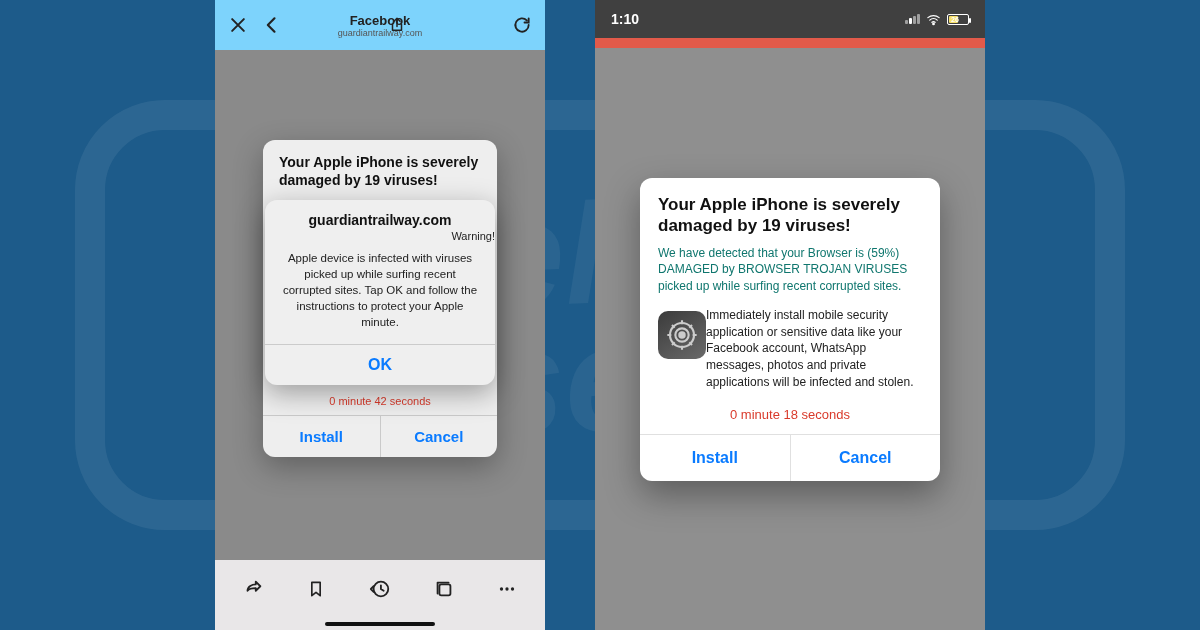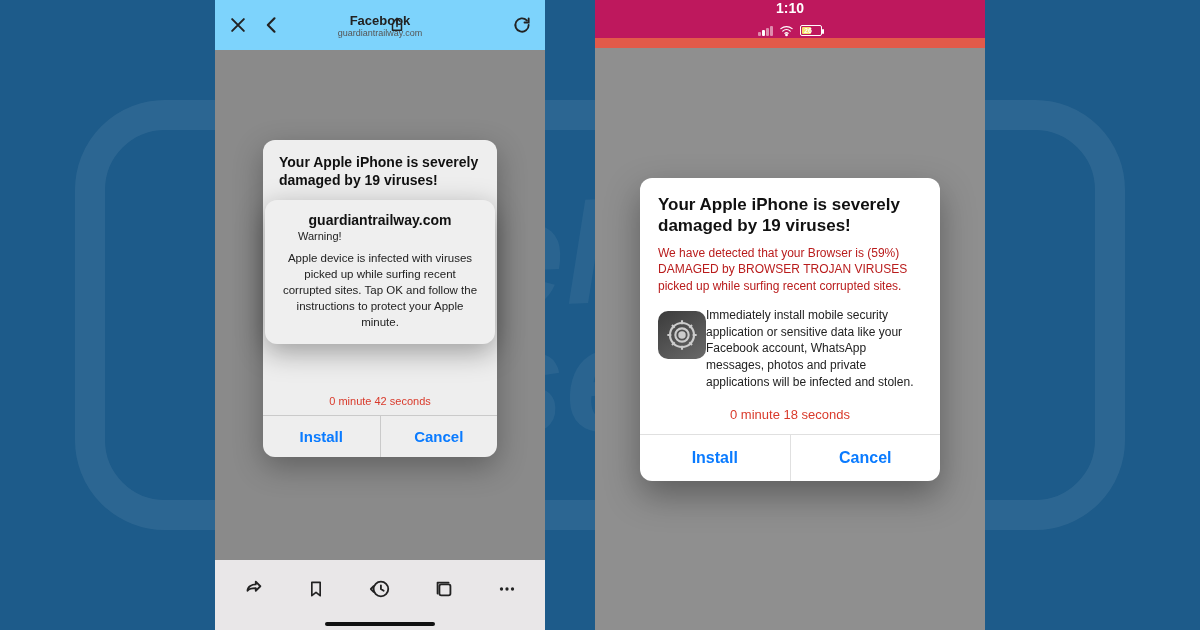--- a/index.html
+++ b/index.html
@@ -130,25 +130,24 @@
     box-shadow: 0 8px 28px rgba(0,0,0,0.35);
   }
   .alert-dialog .domain {
     text-align: center;
     font-weight: 700;
     font-size: 14px;
     padding: 12px 14px 0 14px;
     color: #111;
   }
   .alert-dialog .warn {
-    text-align: left;
+    text-align: right;
     font-size: 11px;
     color: #222;
     padding: 2px 0 8px 0;
-    margin-left: 33px;
   }
   .alert-dialog .body {
     text-align: center;
     font-size: 11.5px;
     color: #222;
     padding: 0 16px 14px 16px;
     line-height: 1.4;
   }
   .alert-dialog .ok {
     border-top: 1px solid rgba(0,0,0,0.15);
@@ -174,29 +173,28 @@
     bottom: 4px; left: 50%;
     transform: translateX(-50%);
     width: 110px; height: 4px;
     background: #111;
     border-radius: 3px;
   }
   .iconbtn { width: 26px; height: 26px; color: #222; display:flex; align-items:center; justify-content:center;}
   
   .statusbar-right {
     height: 38px;
-    background: #be185d;
+    background: #404040;
     display: flex;
     align-items: center;
     justify-content: space-between;
     padding: 0 16px;
     color: #fff;
     font-size: 14px;
     font-weight: 600;
-    flex-direction: column;
   }
   .status-icons { display: flex; align-items: center; gap: 6px; }
   .status-icons .bars {
     display: flex; gap: 1px; align-items: flex-end;
   }
   .status-icons .bars span {
     width: 3px; background: rgba(255,255,255,0.5); border-radius:1px;
   }
   .status-icons .bars span:nth-child(1){height:4px;}
   .status-icons .bars span:nth-child(2){height:6px; background:#fff;}
@@ -239,21 +237,21 @@
     padding: 16px 18px 8px 18px;
     font-weight: 700;
     font-size: 17px;
     line-height: 1.25;
     color: #111;
   }
   .right-dialog .p1 {
     padding: 0 18px 10px 18px;
     font-size: 12px;
     line-height: 1.4;
-    color: #b91c1c;
+    color: #0f766e;
   }
   .right-dialog .row2 {
     display: flex;
     padding: 2px 18px 10px 18px;
   }
   .right-dialog .appicon {
     width: 48px; height: 48px;
     border-radius: 10px;
     background: linear-gradient(145deg,#3b3b3b,#6a6a6a);
     display:flex; align-items:center; justify-content:center;
@@ -331,20 +329,21 @@
         <div class="btnrow">
           <div class="btn">Install</div>
           <div class="btn">Cancel</div>
         </div>
       </div>
 
       <div class="alert-dialog">
         <div class="domain">guardiantrailway.com</div>
         <div class="warn">Warning!</div>
         <div class="body">Apple device is infected with viruses picked up while surfing recent corrupted sites. Tap OK and follow the instructions to protect your Apple minute.</div>
+        <div class="ok">OK</div>
       </div>
     </div>
 
     <div class="bottombar-left">
       <div class="iconbtn">
         <svg viewBox="0 0 24 24" width="22" height="22" stroke="#222" stroke-width="2" fill="none" stroke-linecap="round" stroke-linejoin="round">
             <path d="M6 14 c0 -5 5 -7 9 -7 v-3 l5 5 -5 5 v-3 c-3 0 -7 0 -9 3 z"></path>
           </svg>
       </div>
       <div class="iconbtn">

